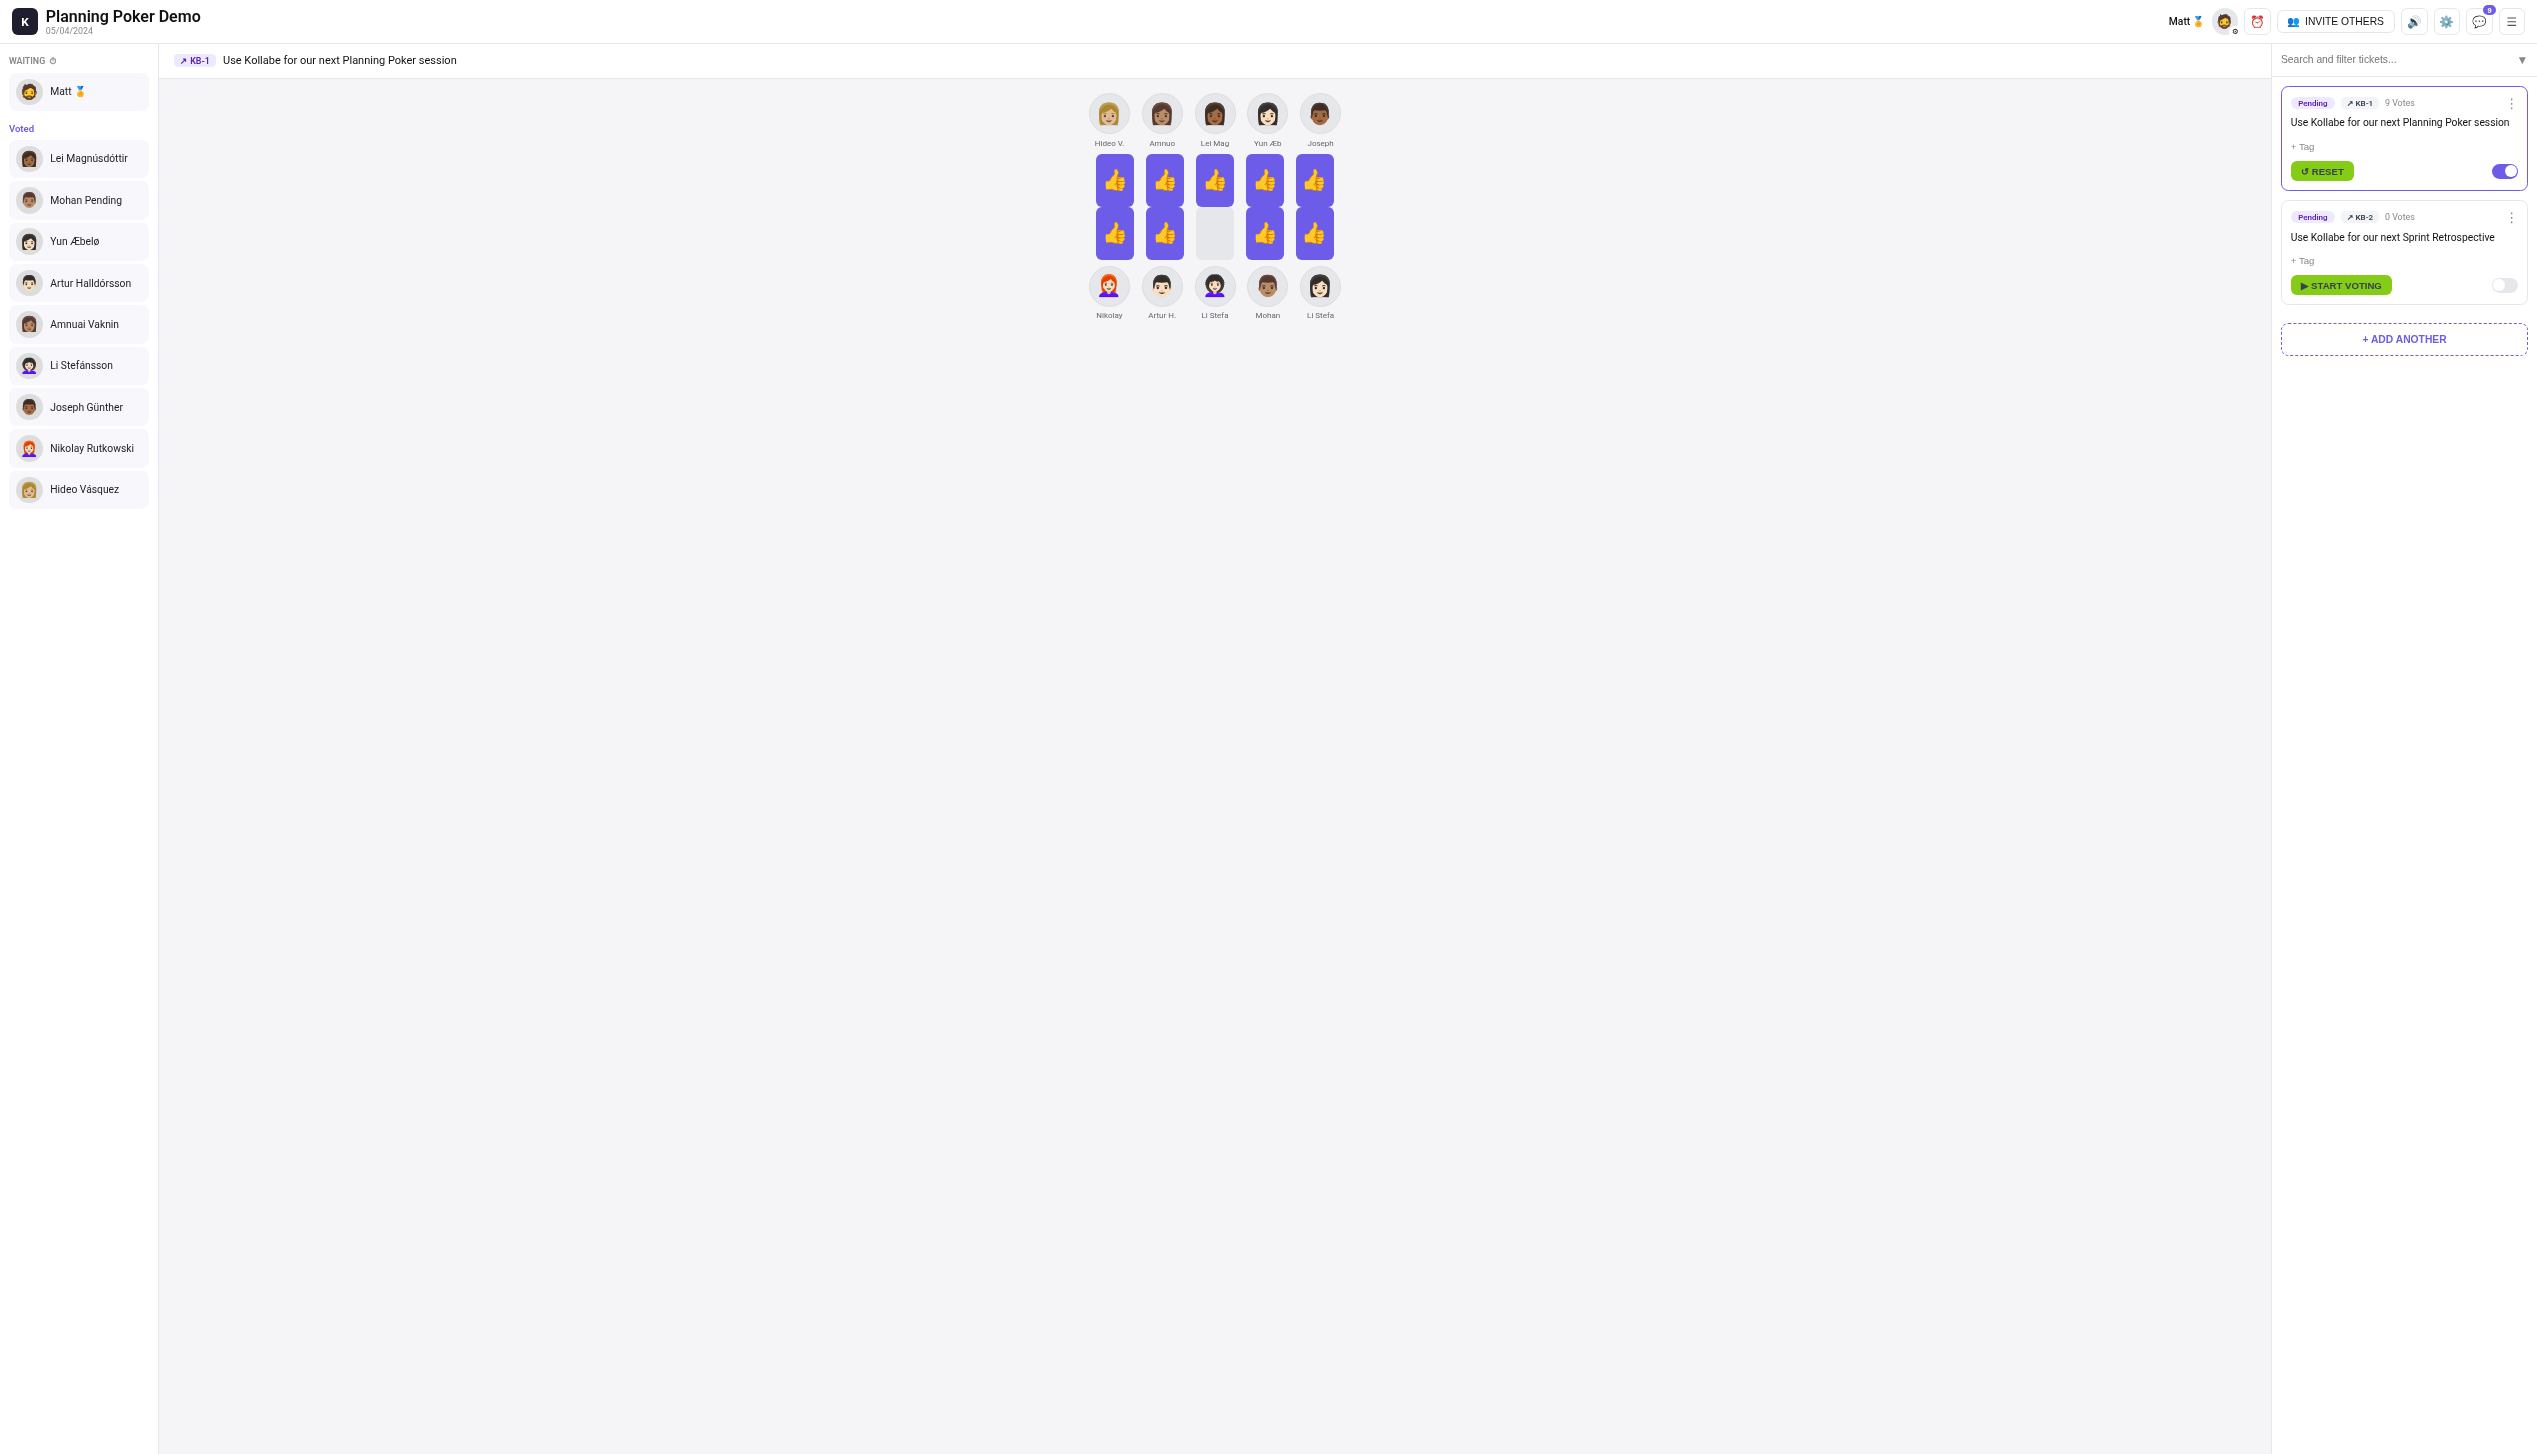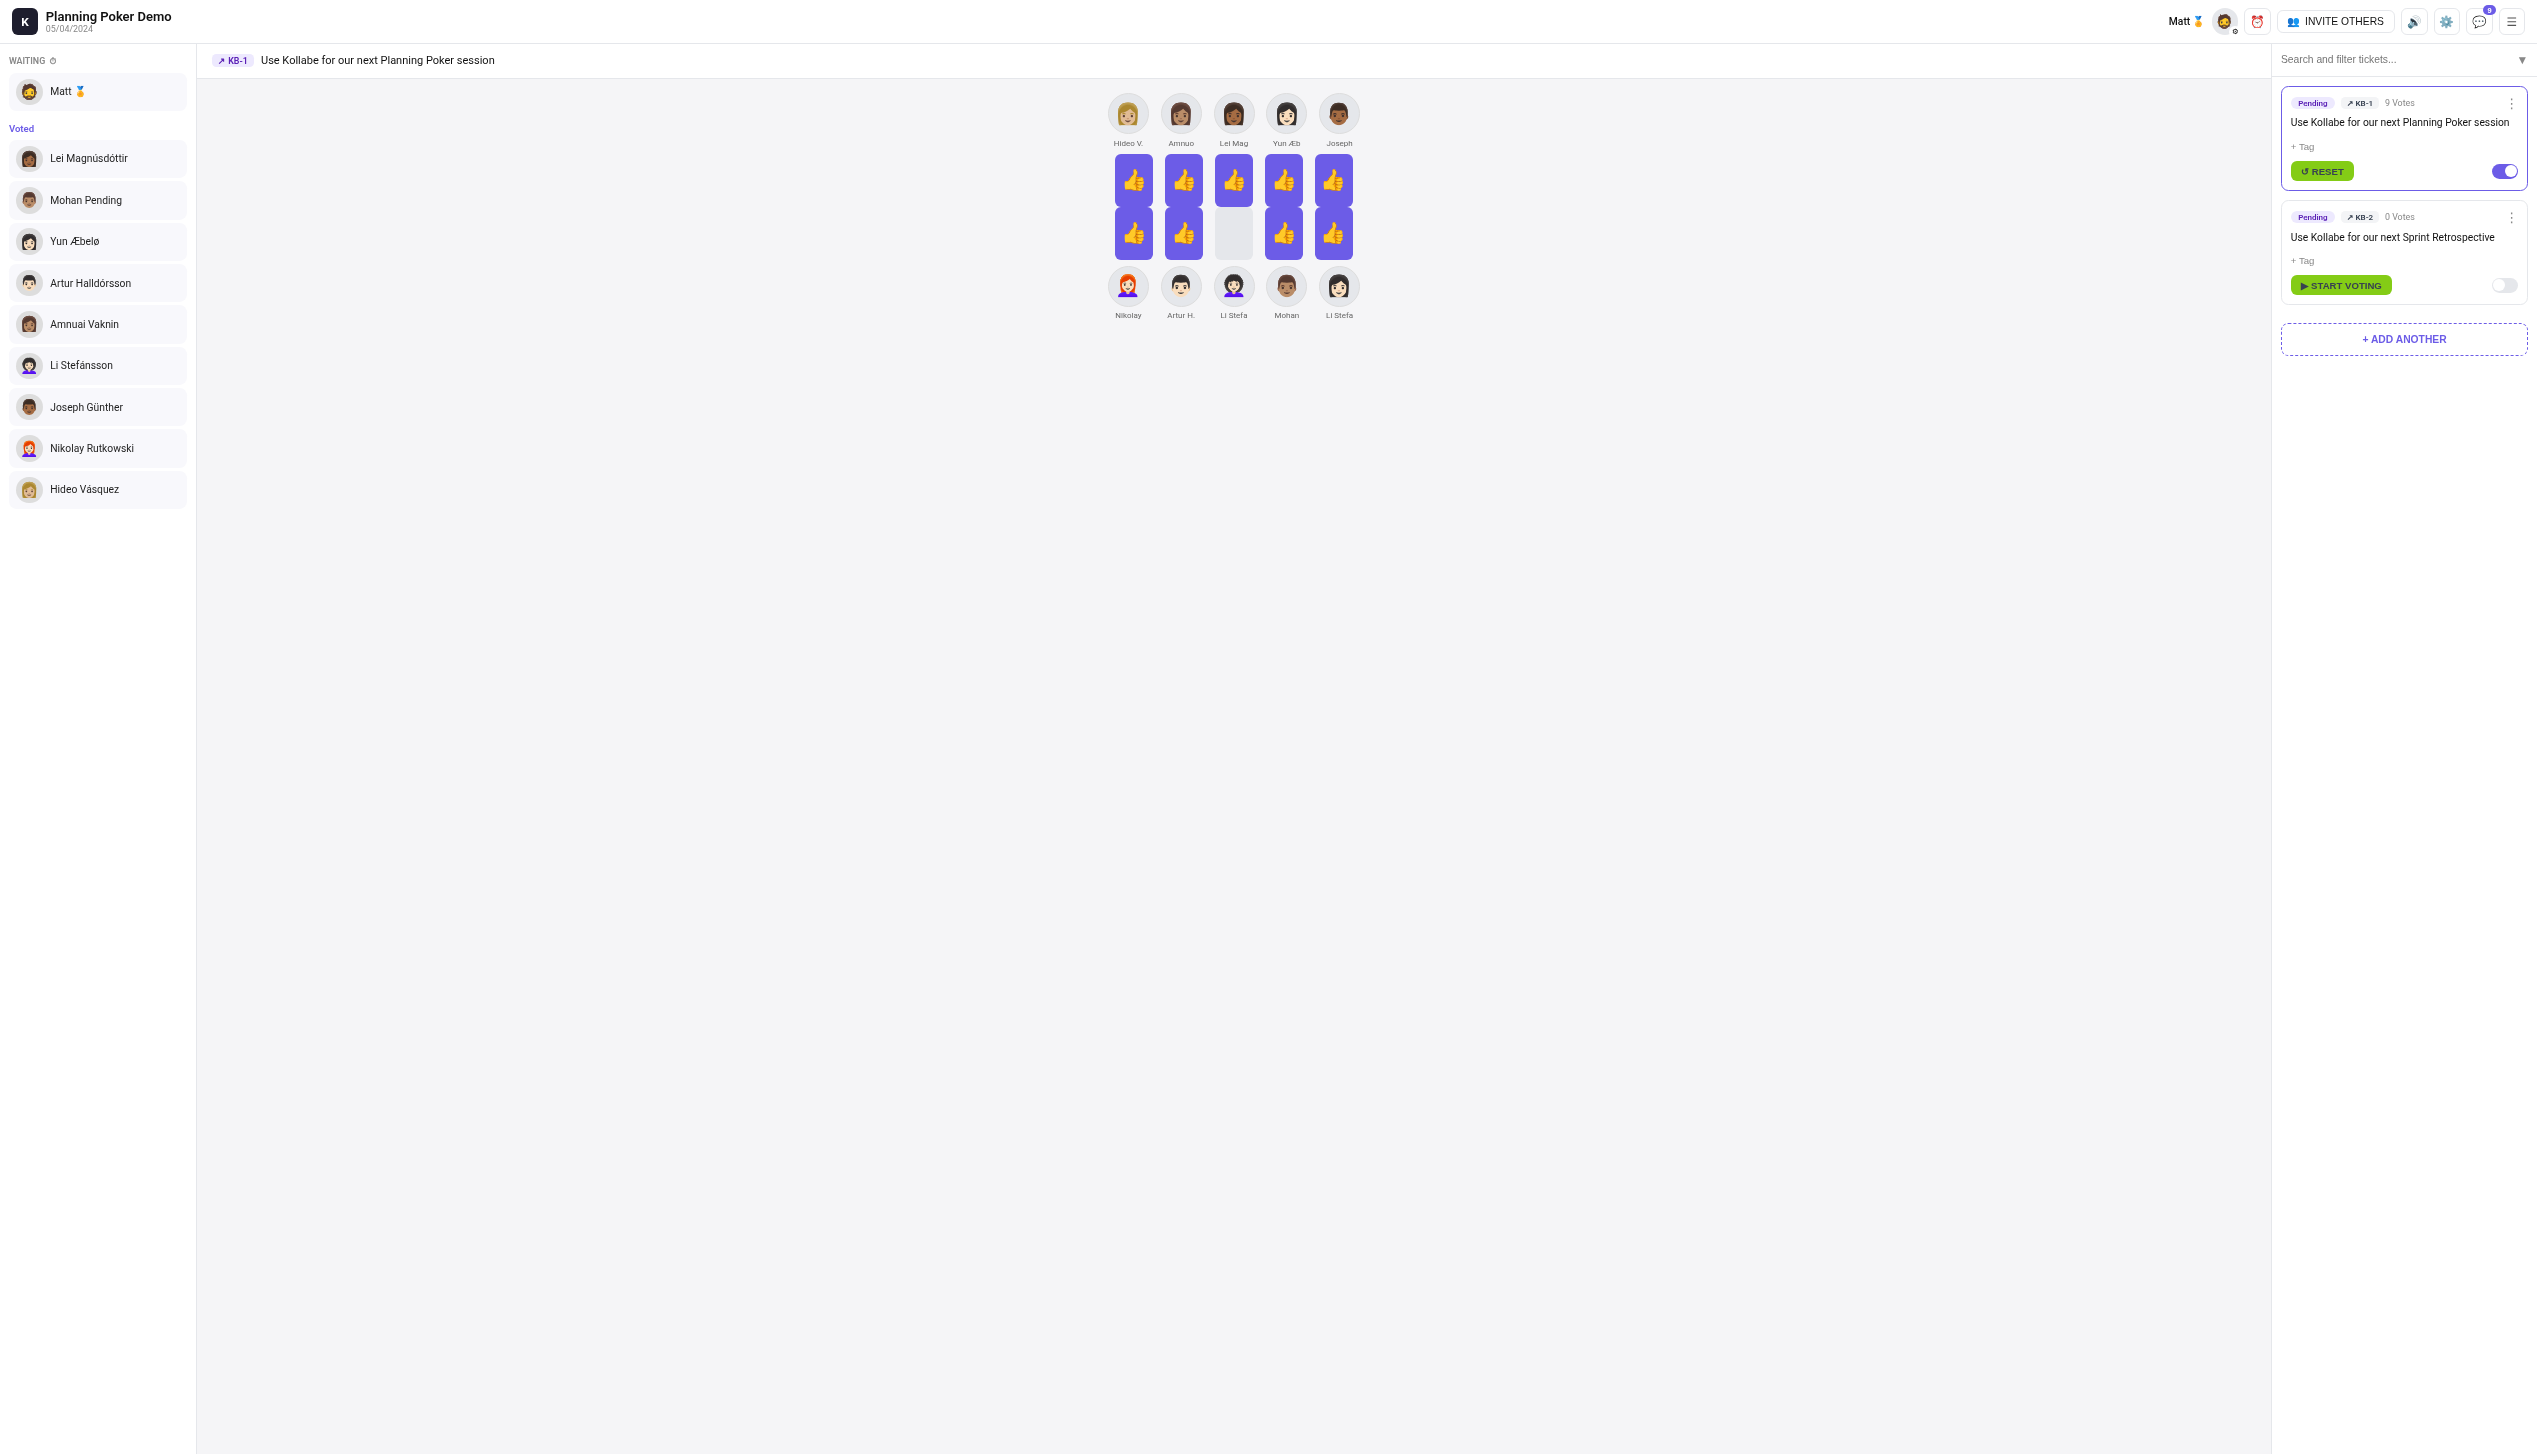--- a/index.html
+++ b/index.html
@@ -10,21 +10,21 @@
       display: flex; align-items: center; justify-content: space-between;
       background: #fff; border-bottom: 0.7px solid #e5e7eb;
       padding: 0 11.8px; height: 44px; position: fixed; top: 0; left: 0; right: 0; z-index: 100;
     }
     .header-left { display: flex; align-items: center; gap: 7.4px; }
     .logo-box {
       width: 26.6px; height: 26.6px; background: #1e1e2e; border-radius: 5.9px;
       display: flex; align-items: center; justify-content: center;
       font-weight: bold; color: #fff; font-size: 11.8px;
     }
-    .app-title { font-size: 13px; font-weight: 600; color: #111; }
+    .app-title { font-size: 16px; font-weight: 600; color: #111; }
     .app-date { font-size: 8.9px; color: #888; }
     .header-right { display: flex; align-items: center; gap: 5.9px; }
     .user-name { font-size: 10.3px; font-weight: 500; color: #111; }
     .avatar-btn {
       width: 26.6px; height: 26.6px; border-radius: 50%; background: #e5e7eb;
       border: none; cursor: pointer; display: flex; align-items: center; justify-content: center;
       font-size: 13.3px; position: relative;
     }
     .settings-overlay {
       position: absolute; bottom: -3px; right: -3px;
@@ -52,21 +52,21 @@
       font-size: 7.4px; font-weight: bold; padding: 0.7px 3.7px; min-width: 13.3px; text-align: center;
     }
 
     
     .layout {
       display: flex; margin-top: 44px; height: calc(100vh - 44px);
     }
 
     
     .sidebar {
-      width: 197px; background: #fff; border-right: 0.7px solid #e5e7eb;
+      width: 159px; background: #fff; border-right: 0.7px solid #e5e7eb;
       padding: 11.8px 8.9px; overflow-y: auto; flex-shrink: 0;
     }
     .section-title {
       font-size: 8.9px; font-weight: 600; color: #888; text-transform: uppercase;
       margin-bottom: 5.9px; display: flex; align-items: center; gap: 4.4px;
     }
     .player-item {
       display: flex; align-items: center; gap: 7.4px;
       padding: 5.9px 7.4px; border-radius: 7.4px; margin-bottom: 3px;
       background: #f8f8fc;

